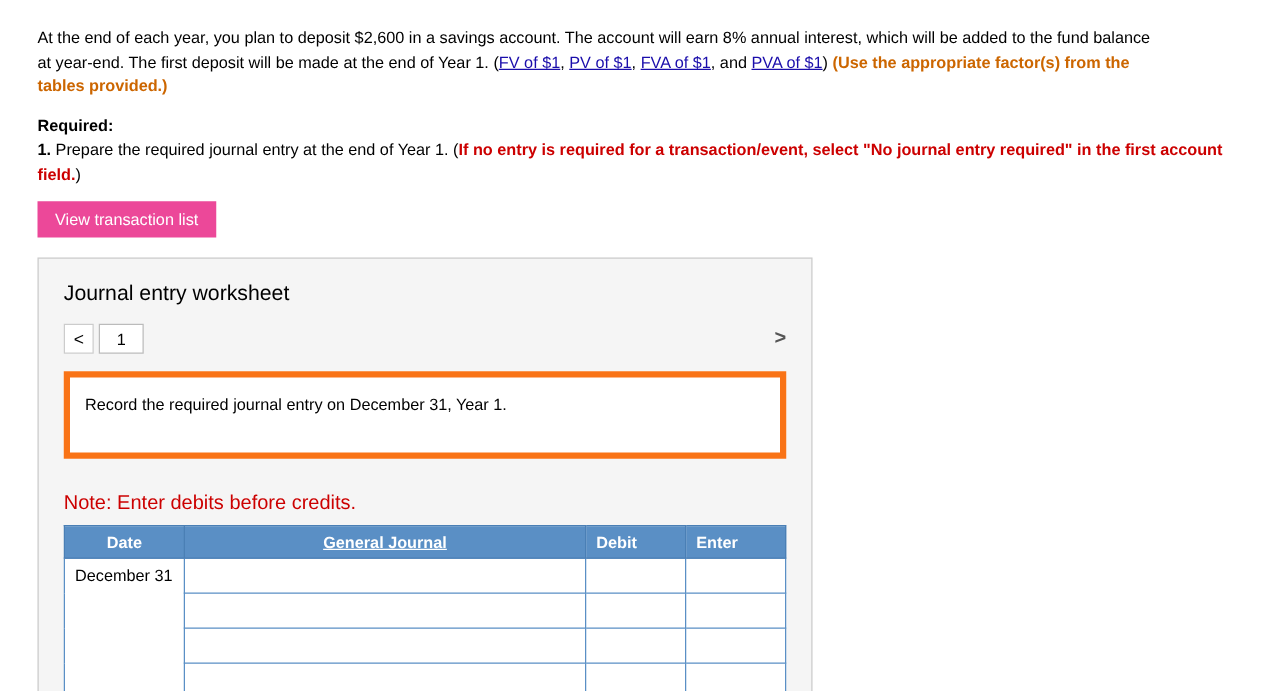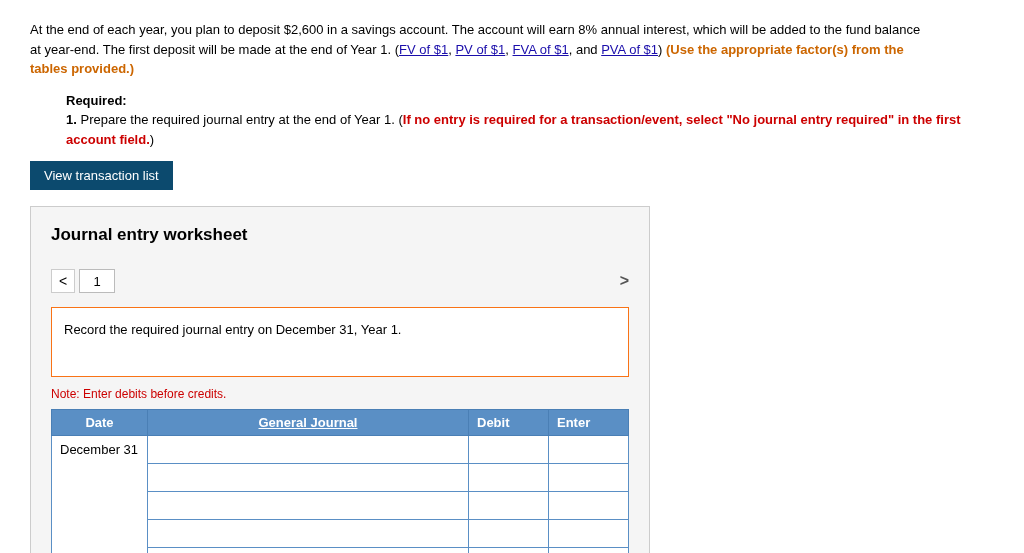--- a/index.html
+++ b/index.html
@@ -19,53 +19,52 @@
     .intro-text a {
       color: #1a0dab;
       text-decoration: underline;
     }
     .orange-text {
       color: #cc6600;
       font-weight: bold;
     }
     .required-section {
       margin-bottom: 12px;
-      margin-left: 36px;
     }
     .required-section p {
       font-size: 13px;
       line-height: 1.5;
     }
     .required-label {
       font-weight: bold;
     }
     .red-text {
       color: #cc0000;
       font-weight: bold;
     }
     .view-transaction-btn {
-      background-color: #0c4a6e;
+      background-color: #ec4899;
       color: #fff;
       border: none;
       padding: 7px 14px;
       font-size: 13px;
       cursor: pointer;
       margin-bottom: 16px;
       font-weight: normal;
     }
     .worksheet-container {
       border: 1px solid #ccc;
       padding: 18px 20px 20px;
       max-width: 620px;
       background: #f5f5f5;
     }
     .worksheet-title {
       font-size: 17px;
-      font-weight: bold;
-      margin-bottom: 24px;
+      font-weight: normal;
+      margin-bottom: 14px;
     }
     .nav-row {
       display: flex;
       align-items: center;
       margin-bottom: 14px;
     }
     .nav-btn {
       background: none;
       border: 1px solid #ccc;
       width: 24px;
@@ -94,30 +93,30 @@
     }
     .nav-right {
       font-size: 16px;
       font-weight: bold;
       color: #555;
       cursor: pointer;
       border: none;
       background: none;
     }
     .entry-description-box {
-      border: 1px solid #f97316;
+      border: 5px solid #f97316;
       background: #fff;
       padding: 14px 12px;
       font-size: 13px;
-      margin-bottom: 10px;
+      margin-bottom: 27px;
       min-height: 70px;
     }
     .note-text {
       color: #cc0000;
-      font-size: 12px;
+      font-size: 16px;
       margin-bottom: 8px;
     }
     
     .journal-table {
       width: 100%;
       border-collapse: collapse;
       background: #fff;
       margin-bottom: 14px;
     }
     .journal-table th {

